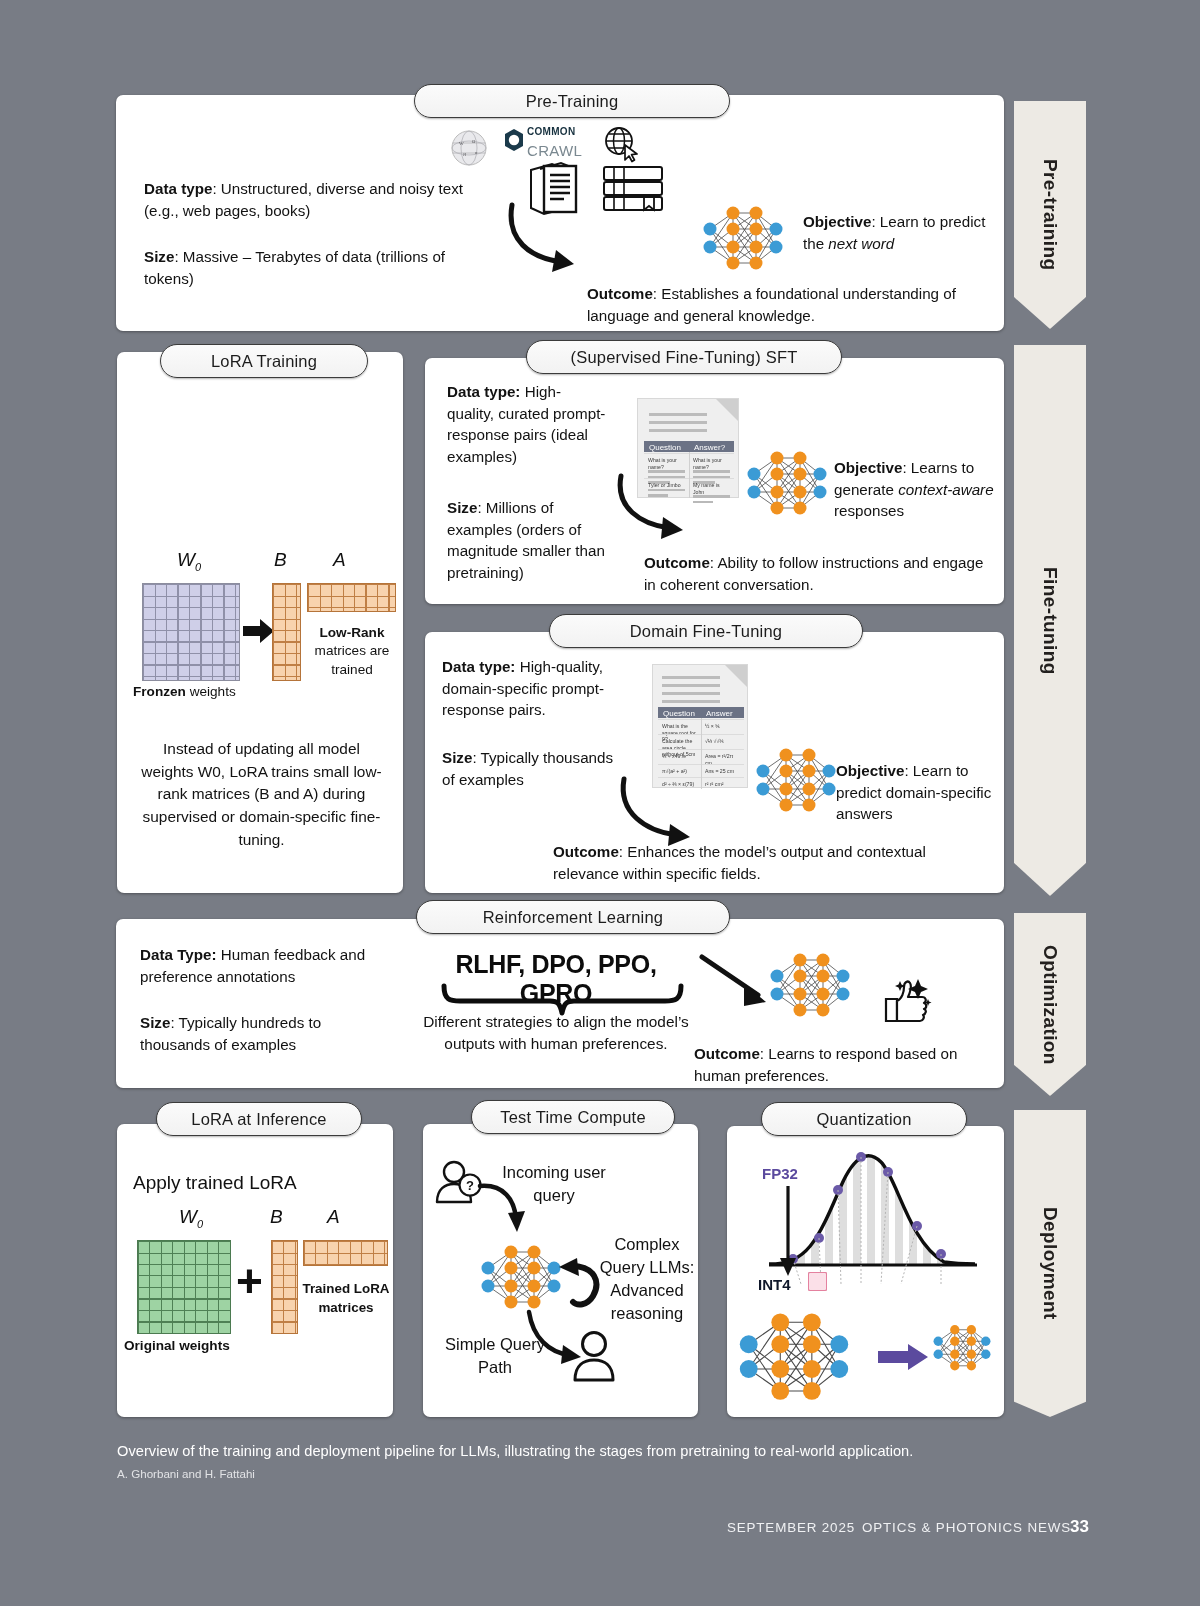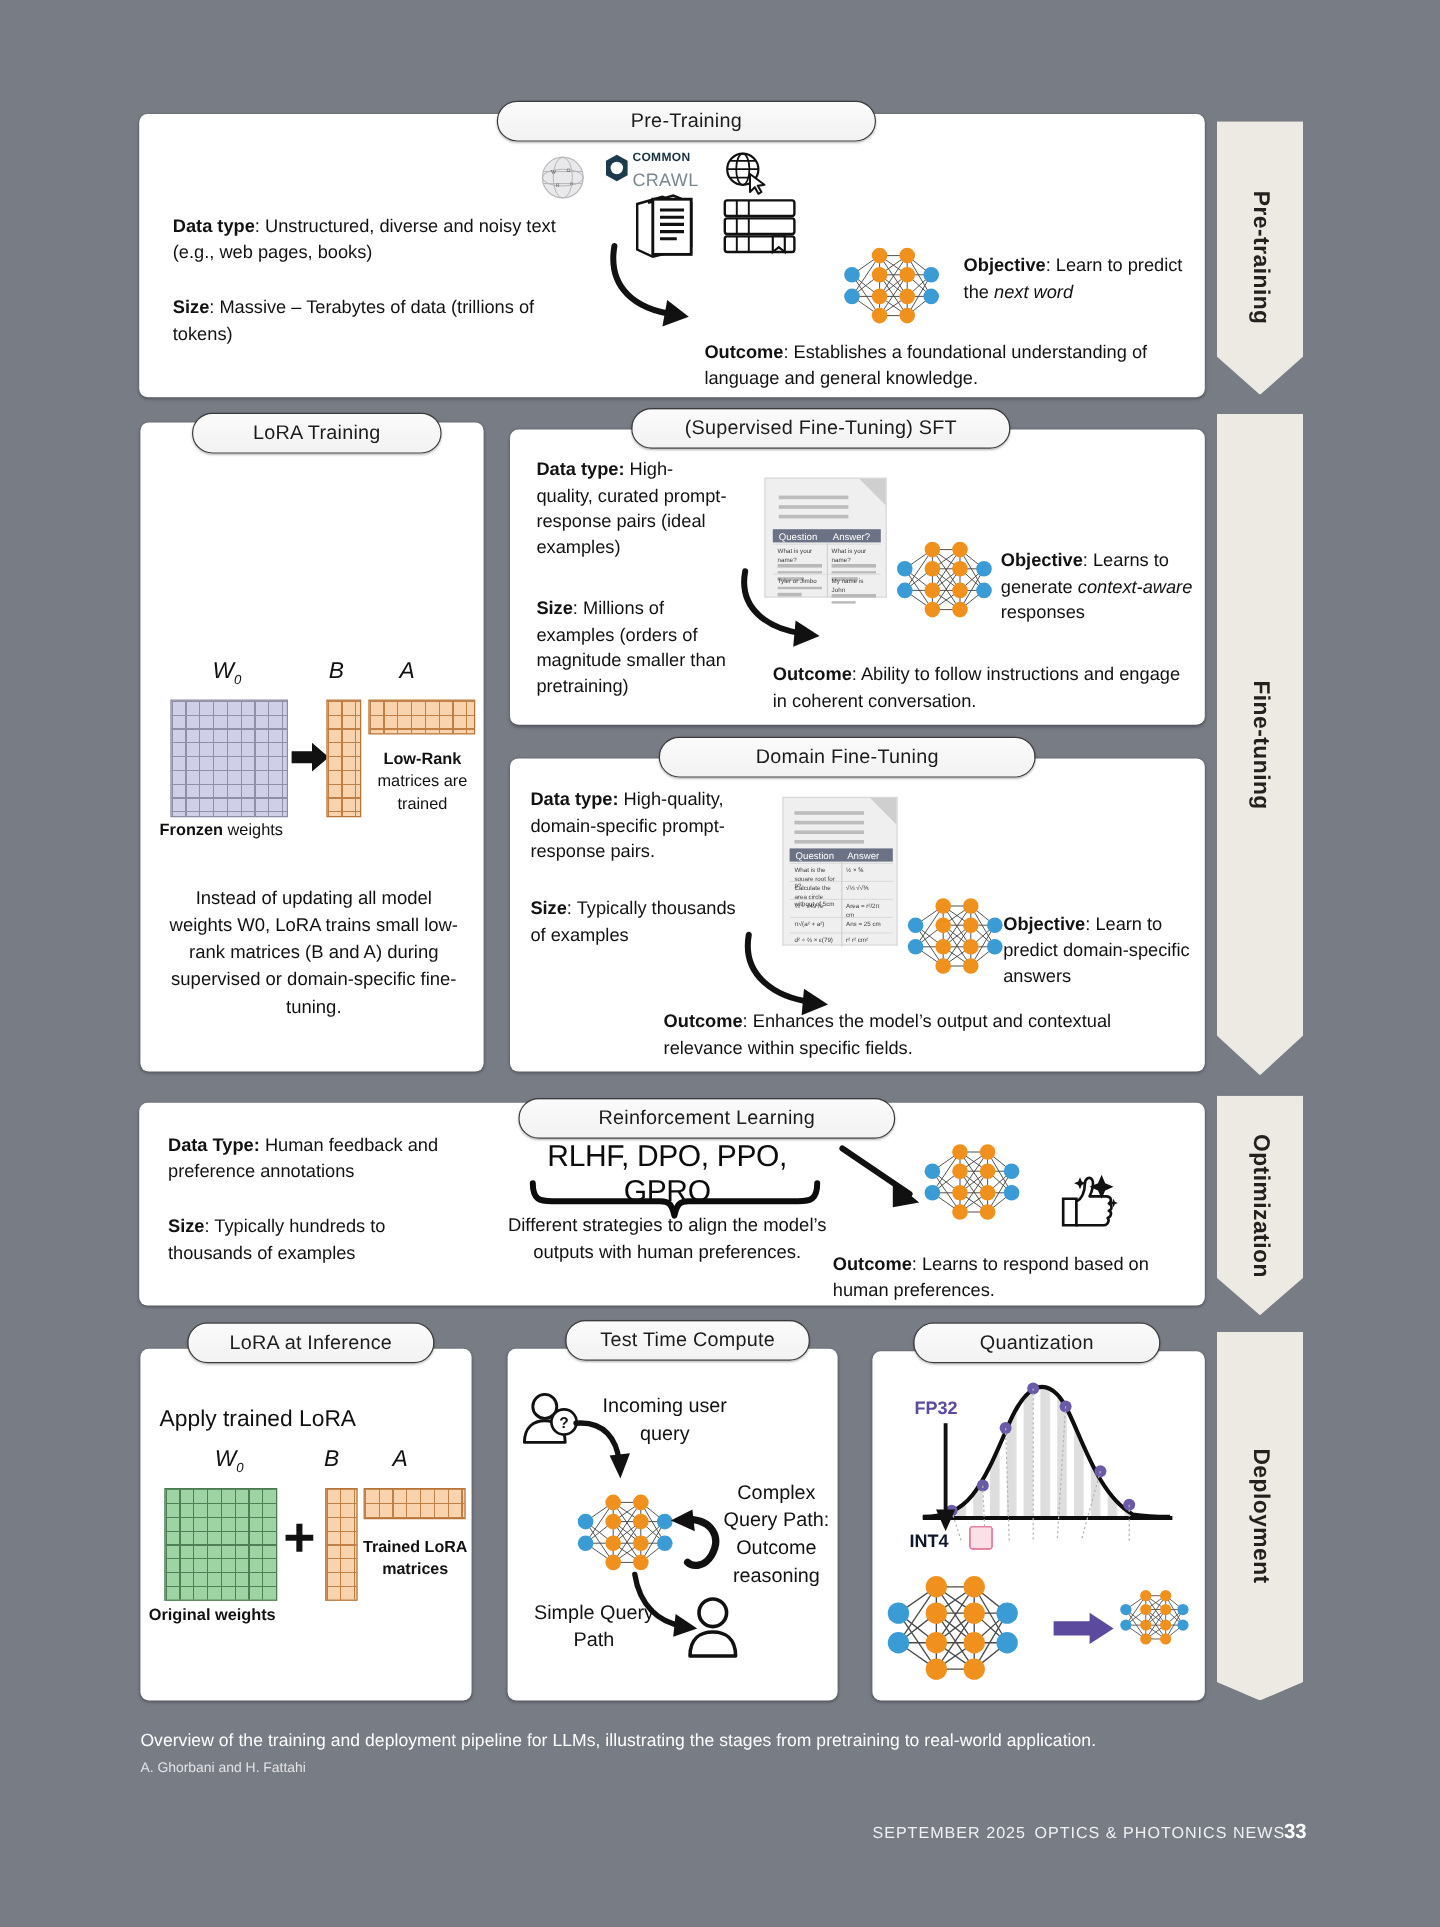--- a/index.html
+++ b/index.html
@@ -438,32 +438,32 @@
   </div>
 
   <div class="txt" style="left:836px;top:760px;width:160px;">
     <b>Objective</b><span>: Learn to predict domain-specific answers</span>
   </div>
   <div class="txt" style="left:553px;top:841px;width:440px;">
     <b>Outcome</b><span>: Enhances the model’s output and contextual relevance within specific fields.</span>
   </div>
 
   <div class="card" style="left:116px;top:919px;width:888px;height:169px;"></div>
-  <div class="pill" style="left:432px;top:900px;width:314px;margin-top:15px;">
+  <div class="pill" style="left:416px;top:900px;width:314px;">
     <span>Reinforcement Learning</span>
   </div>
 
   <div class="txt" style="left:140px;top:944px;width:235px;">
     <b>Data Type:</b><span> Human feedback and preference annotations</span>
   </div>
   <div class="txt" style="left:140px;top:1012px;width:225px;">
     <b>Size</b><span>: Typically hundreds to thousands of examples</span>
   </div>
 
-  <div style="position:absolute;left:422px;top:950px;width:268px;text-align:center;font-size:25px;font-weight:normal;color:#0c0c0c;letter-spacing:-.3px;">RLHF, DPO, PPO, GPRO</div>
+  <div style="position:absolute;left:422px;top:950px;width:268px;text-align:center;font-size:25px;font-weight:bold;color:#0c0c0c;letter-spacing:-.3px;">RLHF, DPO, PPO, GPRO</div>
 
   <svg class="svgwrap" style="left:440px;top:984px;" width="245" height="32">
     <path d="M4 2 C 4 16, 10 17, 20 17 L110 17 C 118 17, 120 20, 122 29 C 124 20, 126 17, 134 17 L225 17 C 235 17, 241 16, 241 2" fill="none" stroke="#0c0c0c" stroke-width="5" stroke-linecap="round" stroke-linejoin="round"></path>
   </svg>
 
   <div class="txt ctr" style="left:418px;top:1011px;width:276px;font-size:15.4px;line-height:1.45;">Different strategies to align the model’s outputs with human preferences.</div>
 
   <svg class="svgwrap" style="left:700px;top:955px;" width="80" height="55">
     <path d="M2 2 L58 40" fill="none" stroke="#111" stroke-width="5" stroke-linecap="round"></path>
     <path d="M44 29 L66 47 L44 51 Z" fill="#111"></path>
@@ -567,21 +567,21 @@
       <circle cx="76" cy="26" r="6.5" fill="#3b9bd5"></circle>
         <circle cx="76" cy="44" r="6.5" fill="#3b9bd5"></circle>
     </svg>
   </div>
 
   <svg class="svgwrap" style="left:553px;top:1258px;" width="52" height="56">
     <path d="M18 8 C 42 8, 48 24, 40 38 C 34 48, 24 48, 20 44" fill="none" stroke="#111" stroke-width="6" stroke-linecap="round"></path>
     <path d="M24 0 L6 9 L26 18 Z" fill="#111"></path>
   </svg>
 
-  <div class="txt ctr" style="left:597px;top:1233px;width:100px;font-size:16.5px;line-height:1.4;">Complex Query Path: Outcome reasoning</div>
+  <div class="txt ctr" style="left:597px;top:1233px;width:100px;font-size:16.5px;line-height:1.4;">Complex Query LLMs: Advanced reasoning</div>
 
   <svg class="svgwrap" style="left:525px;top:1310px;" width="70" height="58">
     <path d="M4 2 C 8 28, 24 42, 44 45" fill="none" stroke="#111" stroke-width="4.5" stroke-linecap="round"></path>
     <path d="M38 35 L56 47 L36 54 Z" fill="#111"></path>
   </svg>
 
   <div class="txt ctr" style="left:440px;top:1333px;width:110px;font-size:16.5px;line-height:1.4;">Simple Query Path</div>
 
   <div class="svgwrap" style="left:570px;top:1330px;">
     <svg width="48" height="52" viewBox="0 0 48 52">

